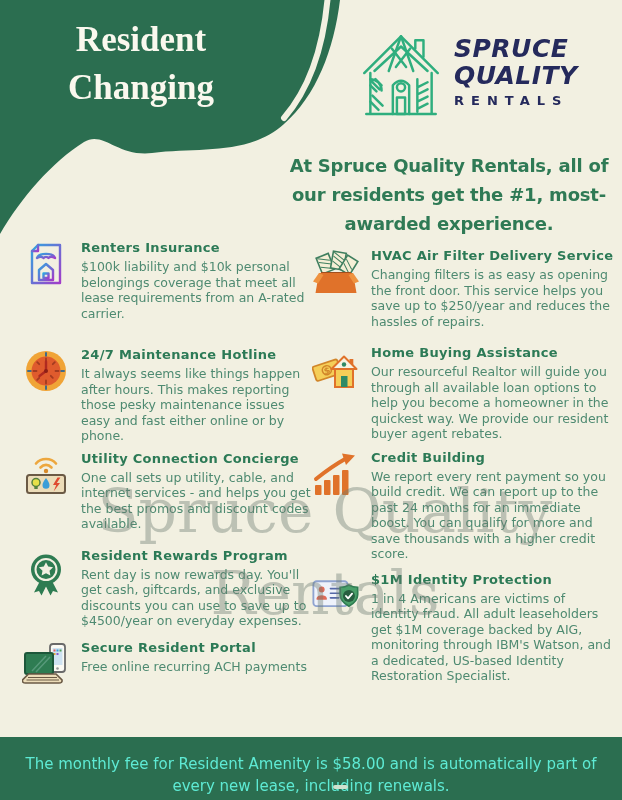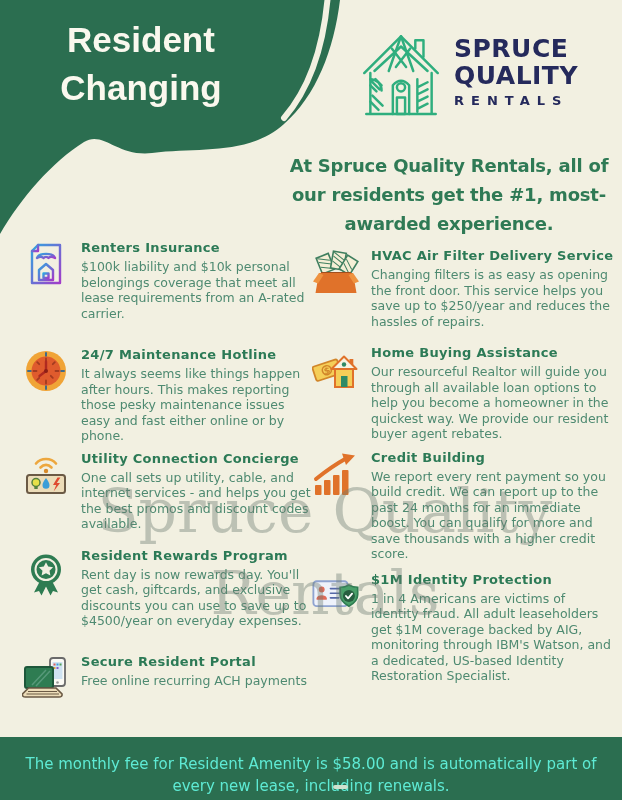--- a/index.html
+++ b/index.html
@@ -1,37 +1,37 @@
 <!DOCTYPE html>
 <html><head>
 <meta charset="utf-8">
 <style>
   html,body{margin:0;padding:0;background:#6f6f6f;}
   .page{position:relative;width:622px;height:800px;margin:0 auto;background:#f2f0e1;
         overflow:hidden;font-family:"DejaVu Sans",sans-serif;}
   .blob-svg{position:absolute;left:0;top:0;z-index:0;}
   .page-title{position:absolute;left:36px;top:16px;width:210px;z-index:2;text-align:center;
-        font-family:Liberation Sans, sans-serif;font-weight:700;font-size:35px;line-height:48px;color:#faf8ee;}
+        font-family:Liberation Serif, serif;font-weight:700;font-size:35px;line-height:48px;color:#faf8ee;}
   .logo{position:absolute;left:358px;top:24px;z-index:2;display:flex;align-items:center;gap:10px;}
-  .logo-text .big{font-size:25px;font-weight:700;color:#252a5c;letter-spacing:.5px;line-height:27px;}
+  .logo-text .big{font-size:25px;font-weight:700;color:#252a5c;letter-spacing:.5px;line-height:27px;font-style:italic;}
   .logo-text .small{font-size:13px;font-weight:700;color:#252a5c;letter-spacing:7px;margin-top:4px;}
   .intro{position:absolute;left:276px;top:151px;width:346px;z-index:2;text-align:center;
         font-weight:700;font-size:18px;line-height:1.62;color:#2f7a55;letter-spacing:-.2px;}
   .watermark{position:absolute;left:0;right:0;top:470px;z-index:6;text-align:center;pointer-events:none;
         font-family:"DejaVu Serif",serif;font-size:60px;line-height:82px;color:#6e7d72;opacity:.40;padding-left:28px;}
   .col{position:absolute;z-index:1;display:flex;flex-direction:column;}
   .col-left{left:22px;top:240px;width:290px;justify-content:flex-end;}
   .col-right{left:312px;top:248px;width:304px;}
   .item{display:flex;gap:11px;align-items:flex-start;}
   .icon{width:48px;height:48px;flex:0 0 48px;}
   .txt{flex:1;min-width:0;}
   .ititle{font-weight:700;font-size:13px;letter-spacing:.3px;color:#2c7a56;white-space:nowrap;margin-bottom:4px;}
   .ibody{font-size:12.5px;line-height:1.24;color:#4e8a71;}
   .mb28{margin-bottom:26px}.mb6{margin-bottom:7px}.mb16{margin-bottom:16px}
-  .mb12{margin-bottom:25px}.mb17{margin-bottom:16px}.mb8{margin-bottom:8px}.mb10{margin-bottom:10px}
+  .mb12{margin-bottom:11px}.mb17{margin-bottom:16px}.mb8{margin-bottom:8px}.mb10{margin-bottom:10px}
   .footer{position:absolute;left:0;bottom:0;width:622px;height:63px;background:#2b6e50;z-index:4;}
   .footer-text{margin:16px auto 0;width:600px;text-align:center;font-size:15px;line-height:1.48;color:#5eead4;}
   .footer-dash{position:absolute;left:333px;top:48px;width:15px;height:4px;background:#cfe0cd;border-radius:2px;}
 </style>
 </head>
 <body>
 
 <div class="page">
 
   <svg class="blob-svg" width="622" height="800" viewBox="0 0 622 800">

